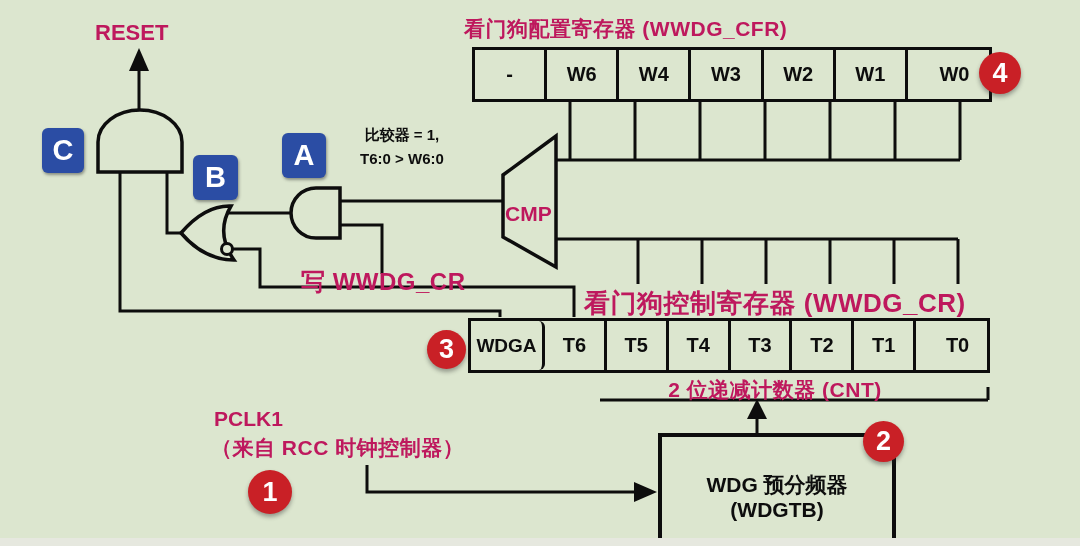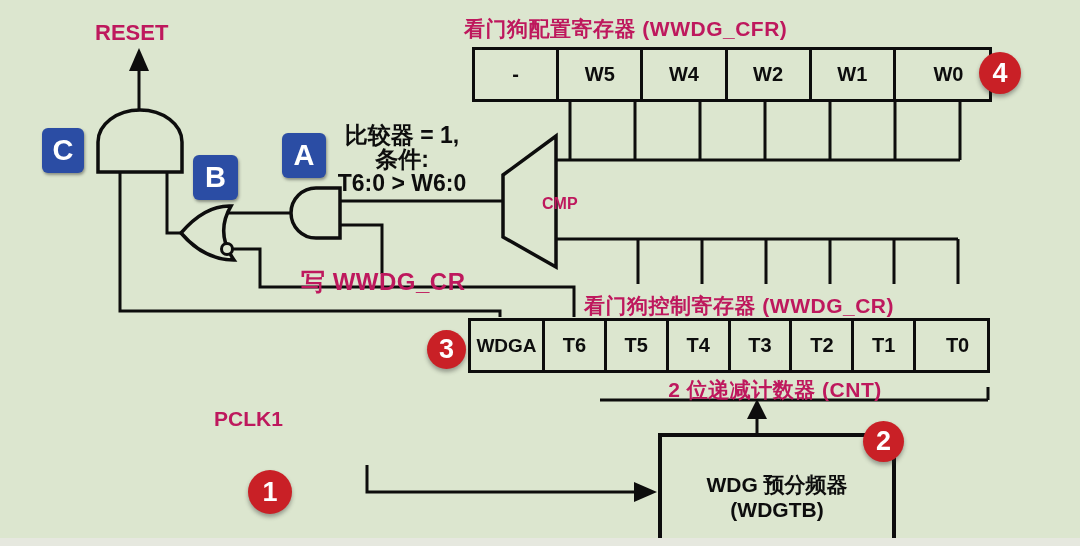--- a/index.html
+++ b/index.html
@@ -34,21 +34,21 @@
   .badge{
     position:absolute;display:flex;align-items:center;justify-content:center;
     background:#c92026;color:#fff;font-weight:bold;font-size:27px;
     border-radius:50%;box-shadow:0 3px 4px rgba(40,40,40,.4);
   }
   .box{
     position:absolute;box-sizing:border-box;border:4px solid #0d0d0d;
     display:flex;flex-direction:column;align-items:center;justify-content:center;
     font-weight:bold;font-size:21px;line-height:25px;text-align:center;
   }
-  .cond{position:absolute;text-align:center;font-weight:bold;font-size:23px;line-height:24px;}
+  .cond{position:absolute;text-align:center;font-weight:bold;font-size:15px;line-height:24px;}
   .strip{position:absolute;left:0;top:538px;width:1080px;height:8px;background:#e6e8df;}
 </style>
 </head>
 <body>
 
 <div id="stage">
 
   <svg class="wires" viewBox="0 0 1080 546" fill="none" stroke="#0d0d0d" stroke-width="3">
 
     <path d="M120,172 L120,311 L500,311 L500,317"></path>
@@ -89,53 +89,54 @@
 
     <polygon fill="#dce6cf" stroke-width="3.5" points="503,175 556,136 556,267 503,237"></polygon>
   </svg>
 
   <div class="lbl" style="left:95px;top:20px;font-size:22px;">RESET</div>
 
   <div class="lbl cn" style="left:464px;top:15px;font-size:21px;">看门狗配置寄存器 (WWDG_CFR)</div>
 
   <div class="cond" style="left:336px;top:123px;width:132px;">
     <div>比较器 = 1,</div>
-    <div>条件:</div>
     <div>T6:0 &gt; W6:0</div>
   </div>
 
-  <div class="lbl" style="left:505px;top:195px;font-size:16px;margin-left:37px;">CMP</div>
+  <div class="lbl" style="left:505px;top:202px;font-size:21px;">CMP</div>
 
   <div class="lbl cn" style="left:301px;top:243px;font-size:24px;margin-top:23px;">写 WWDG_CR</div>
 
-  <div class="lbl cn" style="left:584px;top:286px;font-size:21px;margin-top:6px;">看门狗控制寄存器 (WWDG_CR)</div>
+  <div class="lbl cn" style="left:584px;top:286px;font-size:26px;">看门狗控制寄存器 (WWDG_CR)</div>
 
   <div class="reg" style="left:472px;top:47px;width:520px;height:55px;">
     <div class="cell">-</div>
-    <div class="cell">W5</div>
+    <div class="cell">W6</div>
     <div class="cell">W4</div>
+    <div class="cell">W3</div>
     <div class="cell">W2</div>
     <div class="cell">W1</div>
     <div class="cell">W0</div>
   </div>
 
   <div class="reg" style="left:468px;top:318px;width:522px;height:55px;">
-    <div class="cell wide" style="font-size:19px;">WDGA</div>
+    <div class="cell wide" style="font-size:19px;border-radius:6px;">WDGA</div>
     <div class="cell">T6</div>
     <div class="cell">T5</div>
     <div class="cell">T4</div>
     <div class="cell">T3</div>
     <div class="cell">T2</div>
     <div class="cell">T1</div>
     <div class="cell">T0</div>
   </div>
 
   <div class="lbl cn" style="left:610px;top:376px;width:330px;text-align:center;font-size:21px;">2 位递减计数器 (CNT)</div>
 
   <div class="lbl" style="left:214px;top:407px;font-size:21px;text-align:right;">PCLK1</div>
+  <div class="lbl cn" style="left:211px;top:434px;font-size:21px;">（来自 RCC 时钟控制器）</div>
 
   <div class="box" style="left:658px;top:433px;width:238px;height:128px;">
     <div>WDG 预分频器</div>
     <div>(WDGTB)</div>
   </div>
 
   <div class="chip" style="left:42px;top:128px;width:42px;height:45px;">C</div>
   <div class="chip" style="left:193px;top:155px;width:45px;height:45px;">B</div>
   <div class="chip" style="left:282px;top:133px;width:44px;height:45px;">A</div>
 

